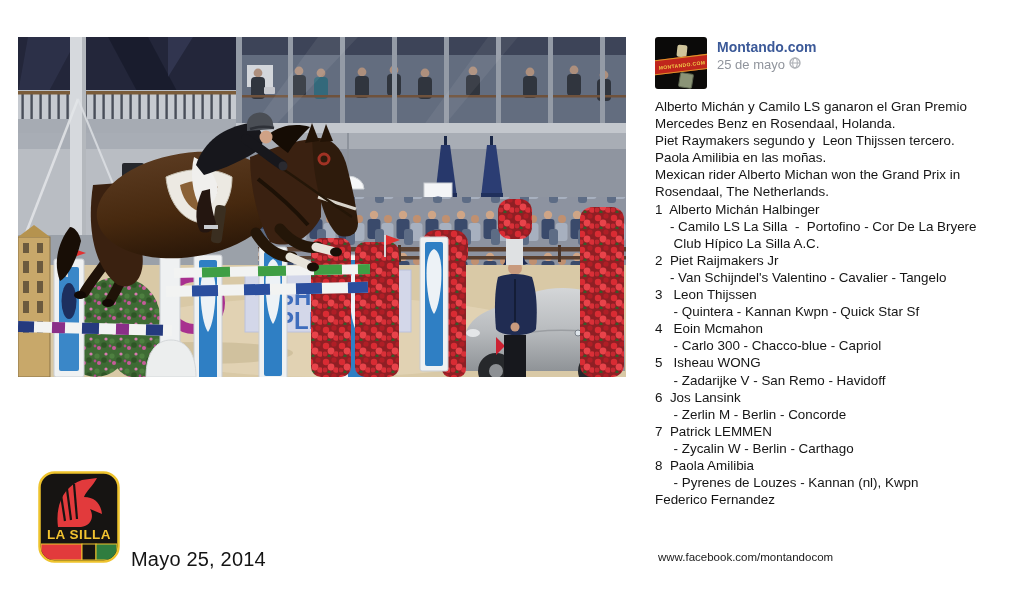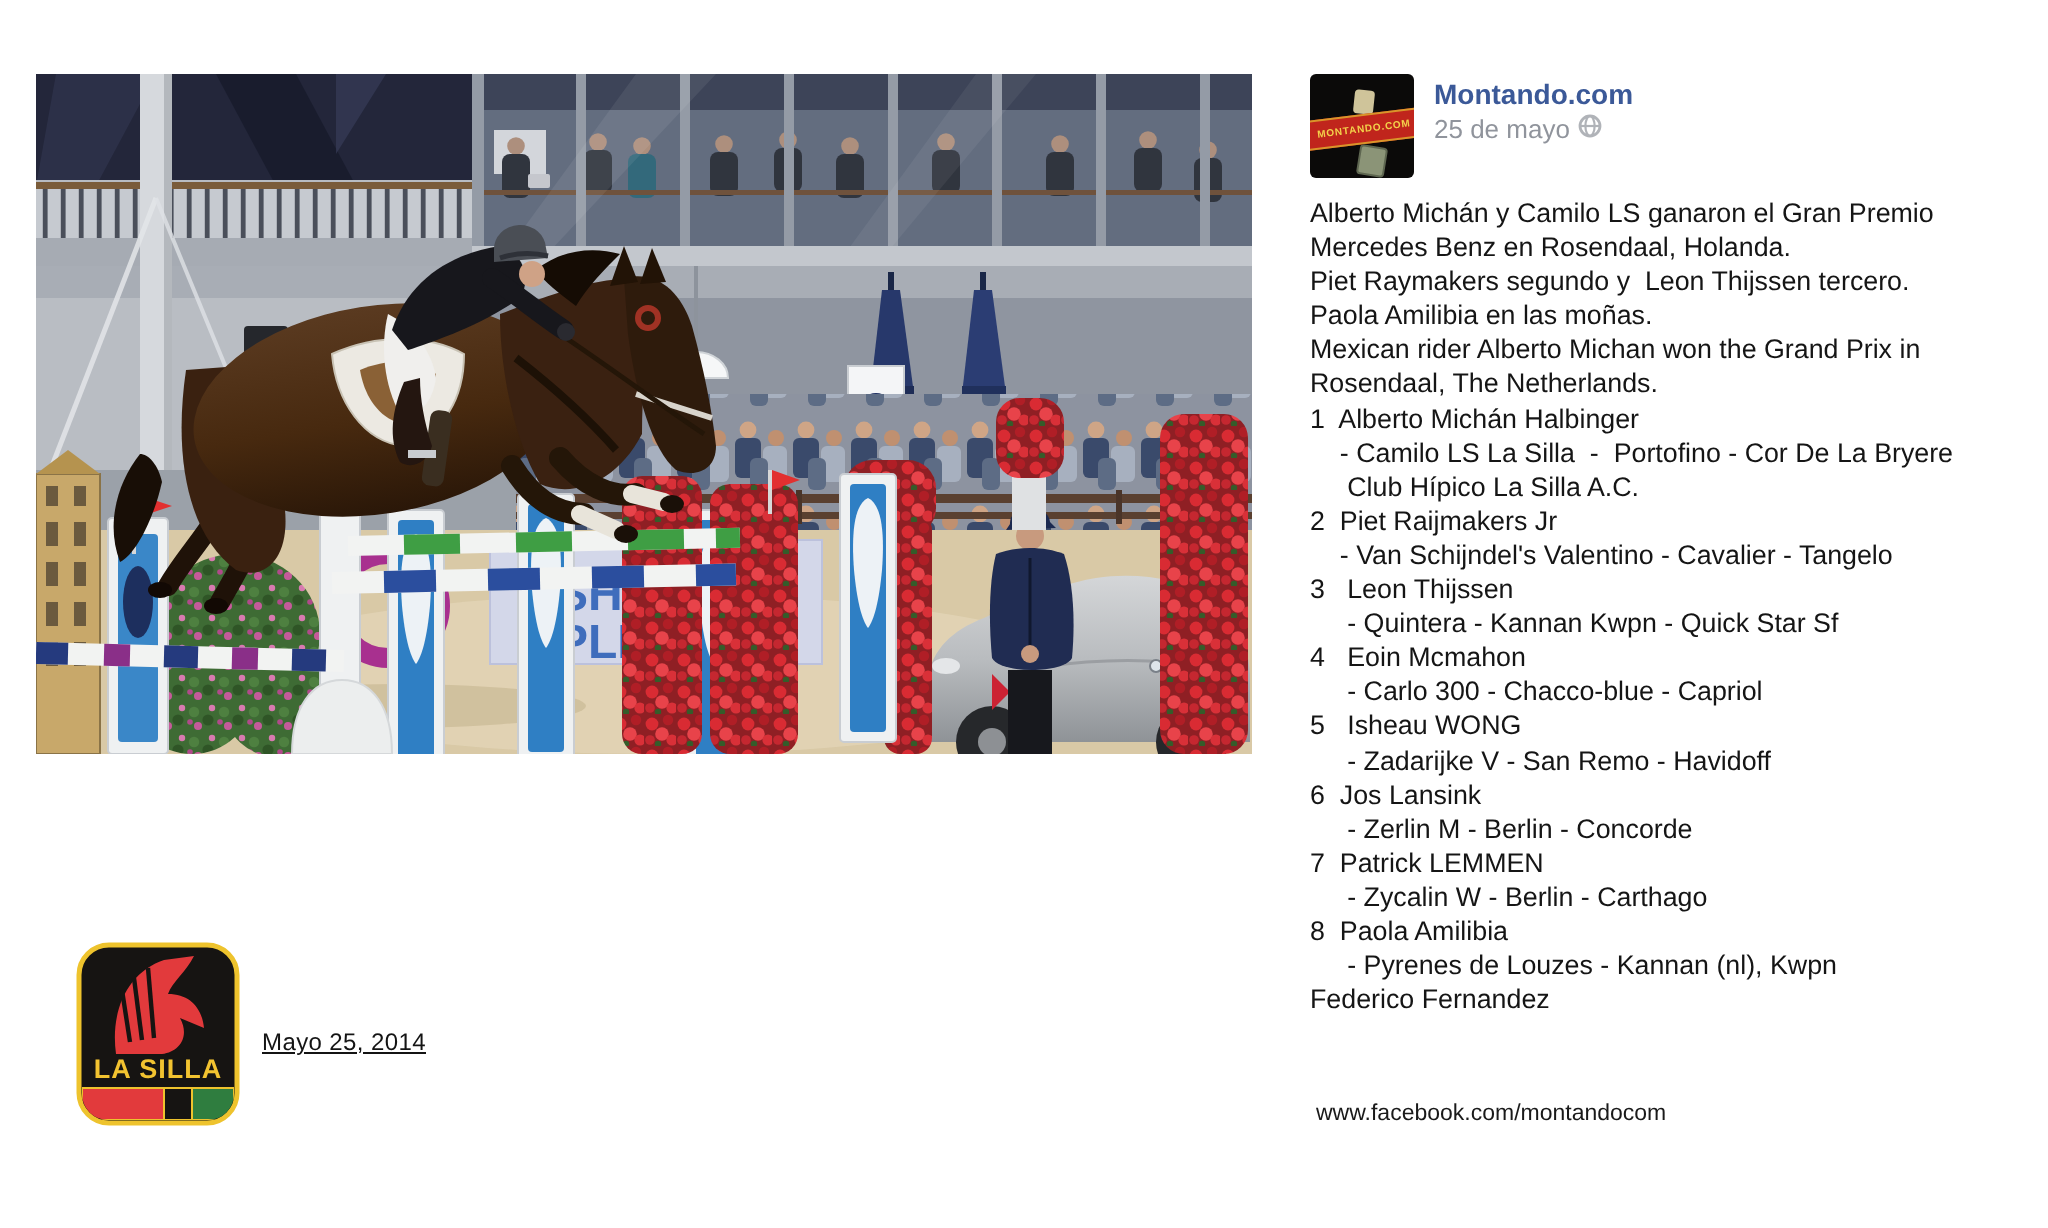--- a/index.html
+++ b/index.html
@@ -7,21 +7,21 @@
     width:1024px;height:614px;position:relative;overflow:hidden;
     background:#ffffff;font-family:"Liberation Sans", sans-serif;
   }
   
   .photo{position:absolute;left:18px;top:37px;width:608px;height:340px;overflow:hidden;}
   .photo svg{display:block;}
   
   .logo{position:absolute;left:38px;top:471px;width:82px;height:80px;}
   
   .date-caption{
-    position:absolute;left:131px;top:514px;font-size:12px;color:#141414;letter-spacing:0.2px;text-decoration:underline;
+    position:absolute;left:131px;top:548px;font-size:20px;color:#141414;letter-spacing:0.2px;
   }
   
   .fb-post{position:absolute;left:655px;top:37px;width:372px;}
   .fb-header{display:flex;align-items:flex-start;}
   .fb-avatar{
     width:52px;height:52px;background:#0b0a09;border-radius:3px;position:relative;overflow:hidden;flex:0 0 auto;
   }
   .fb-avatar .band{
     position:absolute;left:-4px;top:20px;width:60px;height:13px;background:#c0251c;
     border:1px solid #d9952a;transform:rotate(-7deg);

